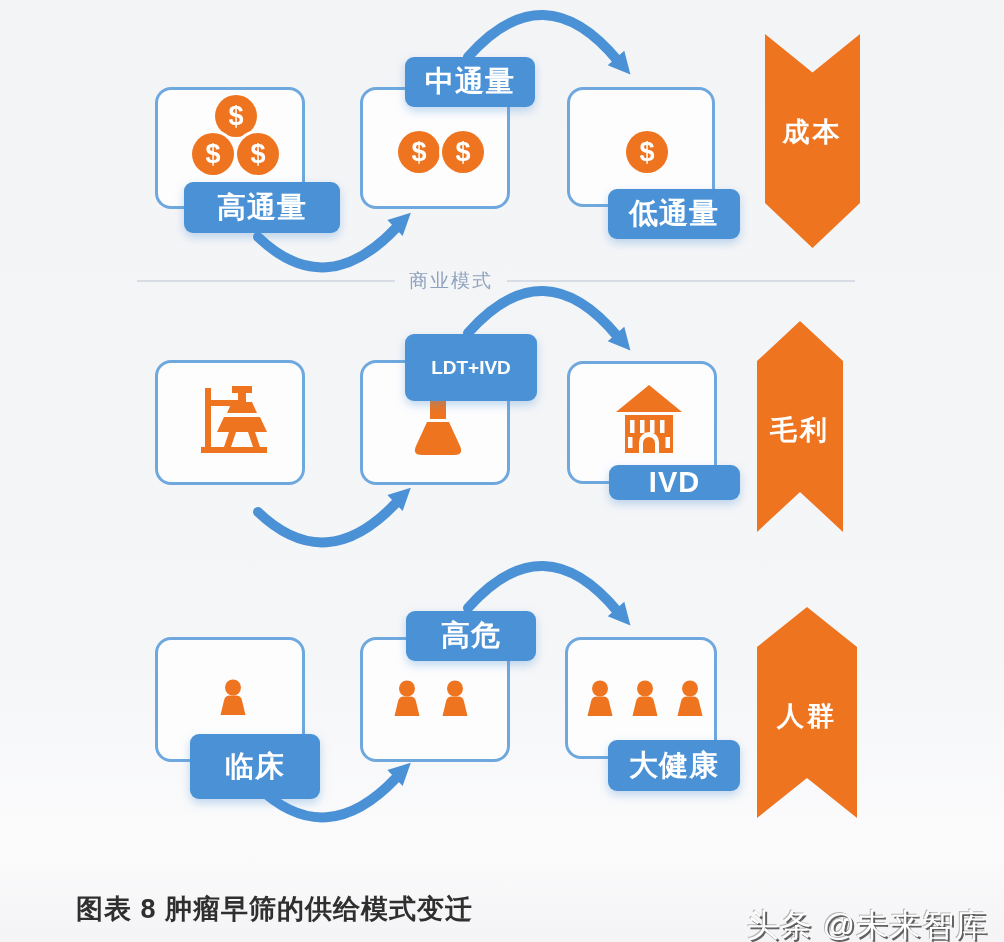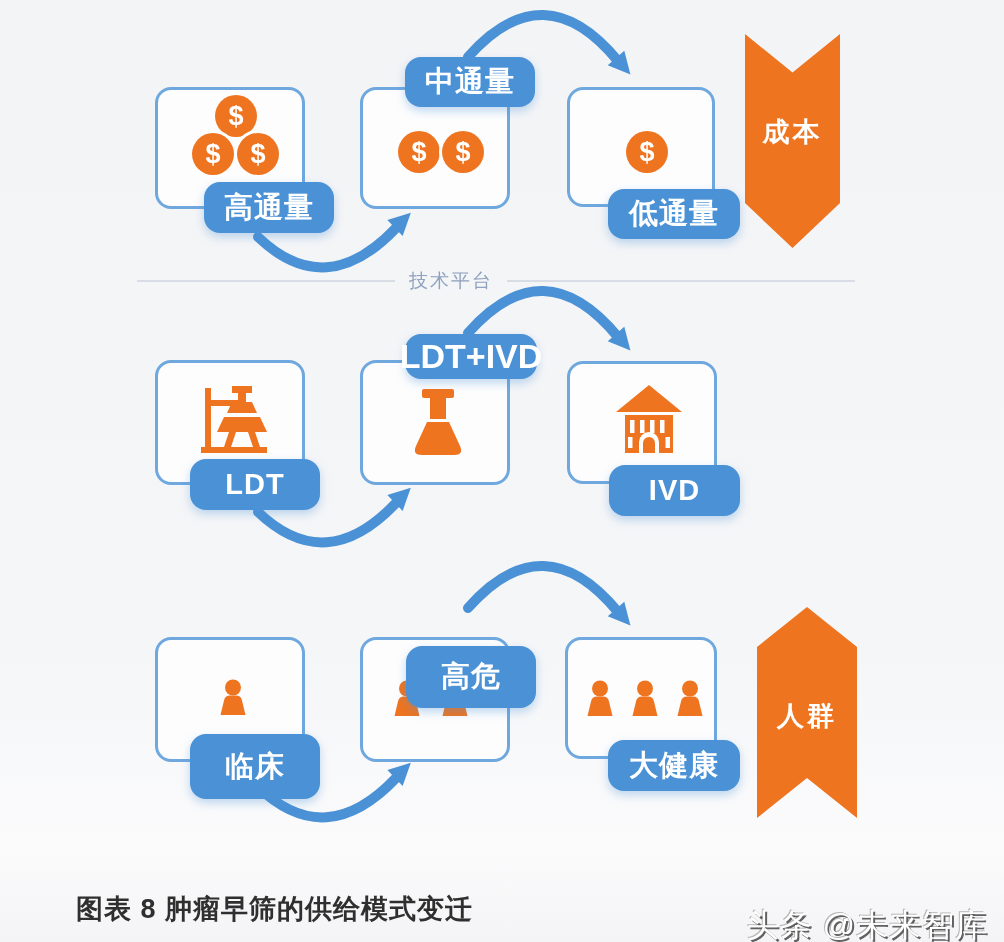--- a/index.html
+++ b/index.html
@@ -16,21 +16,21 @@
   }
   .box {
     position: absolute;
     background: #FDFDFE;
     border: 3px solid var(--blue-light);
     border-radius: 16px;
   }
   .tag {
     position: absolute;
     background: var(--blue);
-    border-radius: 16px;
+    border-radius: 9px;
     color: #fff;
     font-weight: bold;
     font-size: 29px;
     display: flex;
     align-items: center;
     justify-content: center;
     letter-spacing: 1px;
     box-shadow: 0 4px 10px rgba(74, 145, 214, 0.35);
     z-index: 4;
   }
@@ -64,21 +64,21 @@
     background: var(--orange);
     color: #fff;
     font-weight: bold;
     font-size: 27px;
     letter-spacing: 3px;
     display: flex;
     align-items: center;
     justify-content: center;
     z-index: 1;
   }
-  .ribbon-down { clip-path: polygon(0 0, 50% 18%, 100% 0, 100% 79%, 50% 100%, 0 79%); padding-bottom: 18px; }
+  .ribbon-down { clip-path: polygon(0 0, 50% 18%, 100% 0, 100% 79%, 50% 100%, 0 79%); padding-bottom: 18px; margin-left: 20px; }
   .ribbon-up   { clip-path: polygon(0 19%, 50% 0, 100% 19%, 100% 100%, 50% 81%, 0 100%); padding-top: 6px; }
   .divider {
     position: absolute;
     left: 137px;
     width: 718px;
     height: 26px;
     display: flex;
     align-items: center;
     color: #8FA2BE;
     font-size: 19px;
@@ -141,30 +141,30 @@
   <div class="coin" style="left:398px;top:131px">
       <span>$</span>
     </div>
   <div class="coin" style="left:442px;top:131px">
       <span>$</span>
     </div>
   <div class="coin" style="left:626px;top:131px">
       <span>$</span>
     </div>
 
-  <div class="tag" style="left:204px;top:182px;width:130px;height:51px">高通量</div>
+  <div class="tag" style="left:184px;top:182px;width:156px;height:51px">高通量</div>
   <div class="tag" style="left:405px;top:57px;width:130px;height:50px">中通量</div>
   <div class="tag" style="left:608px;top:189px;width:132px;height:50px">低通量</div>
 
   <div class="ribbon ribbon-down" style="left:745px;top:34px;width:95px;height:214px">
     <span>成本</span>
   </div>
 
   <div class="divider" style="top:268px">
-    <span>技术平台</span>
+    <span>商业模式</span>
   </div>
 
   <div class="box" style="left:155px;top:360px;width:150px;height:125px"></div>
   <div class="box" style="left:360px;top:360px;width:150px;height:125px"></div>
   <div class="box" style="left:567px;top:361px;width:150px;height:123px"></div>
 
   <svg class="arrow" style="left:452px;top:281px" width="180" height="75" viewBox="0 0 180 75">
     <path class="arrow-stroke" d="M16,52 Q92,-34 166,56"></path>
     <polygon class="arrow-fill" points="0,-11 22,0 0,11" transform="translate(164,53) rotate(49)"></polygon>
   </svg>
@@ -195,24 +195,26 @@
     <rect class="fill-white" x="14" y="35" width="4.5" height="13"></rect>
     <rect class="fill-white" x="24" y="35" width="4.5" height="13"></rect>
     <rect class="fill-white" x="34" y="35" width="4.5" height="13"></rect>
     <rect class="fill-white" x="44" y="35" width="4.5" height="13"></rect>
     <rect class="fill-white" x="12" y="52" width="4.5" height="11"></rect>
     <rect class="fill-white" x="49.5" y="52" width="4.5" height="11"></rect>
     <path class="fill-white" d="M23,68 v-11 a10,10 0 0 1 20,0 v11 z"></path>
     <path class="fill-orange" d="M27,68 v-10 a6,6 0 0 1 12,0 v10 z"></path>
   </svg>
 
-  <div class="tag" style="left:190px;top:459px;width:130px;height:51px">LDT</div>
-  <div class="tag" style="left:405px;top:334px;width:132px;height:45px;font-size:34px;letter-spacing:0">LDT+IVD</div>
-  <div class="tag" style="left:609px;top:465px;width:131px;height:51px">IVD</div>
-
+  <div class="tag" style="left:405px;top:334px;width:132px;height:67px;font-size:19px;letter-spacing:0">LDT+IVD</div>
+  <div class="tag" style="left:609px;top:465px;width:131px;height:35px">IVD</div>
+
+  <div class="ribbon ribbon-up" style="left:757px;top:321px;width:86px;height:211px">
+    <span>毛利</span>
+  </div>
 
 
   <div class="box" style="left:155px;top:637px;width:150px;height:125px"></div>
   <div class="box" style="left:360px;top:637px;width:150px;height:125px"></div>
   <div class="box" style="left:565px;top:637px;width:152px;height:122px"></div>
 
   <svg class="arrow" style="left:452px;top:556px" width="180" height="75" viewBox="0 0 180 75">
     <path class="arrow-stroke" d="M16,52 Q92,-34 166,56"></path>
     <polygon class="arrow-fill" points="0,-11 22,0 0,11" transform="translate(164,53) rotate(49)"></polygon>
   </svg>
@@ -240,21 +242,21 @@
   <svg class="icon" style="left:627px;top:680px" width="36" height="36" viewBox="0 0 36 36">
     <circle class="fill-orange" cx="18" cy="8.5" r="8"></circle>
     <path class="fill-orange" d="M5.5,36 L9,21.5 Q10,16.5 15,16.5 L21,16.5 Q26,16.5 27,21.5 L30.5,36 Z"></path>
   </svg>
   <svg class="icon" style="left:672px;top:680px" width="36" height="36" viewBox="0 0 36 36">
     <circle class="fill-orange" cx="18" cy="8.5" r="8"></circle>
     <path class="fill-orange" d="M5.5,36 L9,21.5 Q10,16.5 15,16.5 L21,16.5 Q26,16.5 27,21.5 L30.5,36 Z"></path>
   </svg>
 
   <div class="tag" style="left:190px;top:734px;width:130px;height:65px">临床</div>
-  <div class="tag" style="left:406px;top:646px;width:130px;height:62px">高危</div>
+  <div class="tag" style="left:406px;top:611px;width:130px;height:50px">高危</div>
   <div class="tag" style="left:608px;top:740px;width:132px;height:51px">大健康</div>
 
   <div class="ribbon ribbon-up" style="left:757px;top:607px;width:100px;height:211px">
     <span>人群</span>
   </div>
 
 
   <div class="caption">图表 8 肿瘤早筛的供给模式变迁</div>
   <div class="watermark">头条 @未来智库</div>
 

